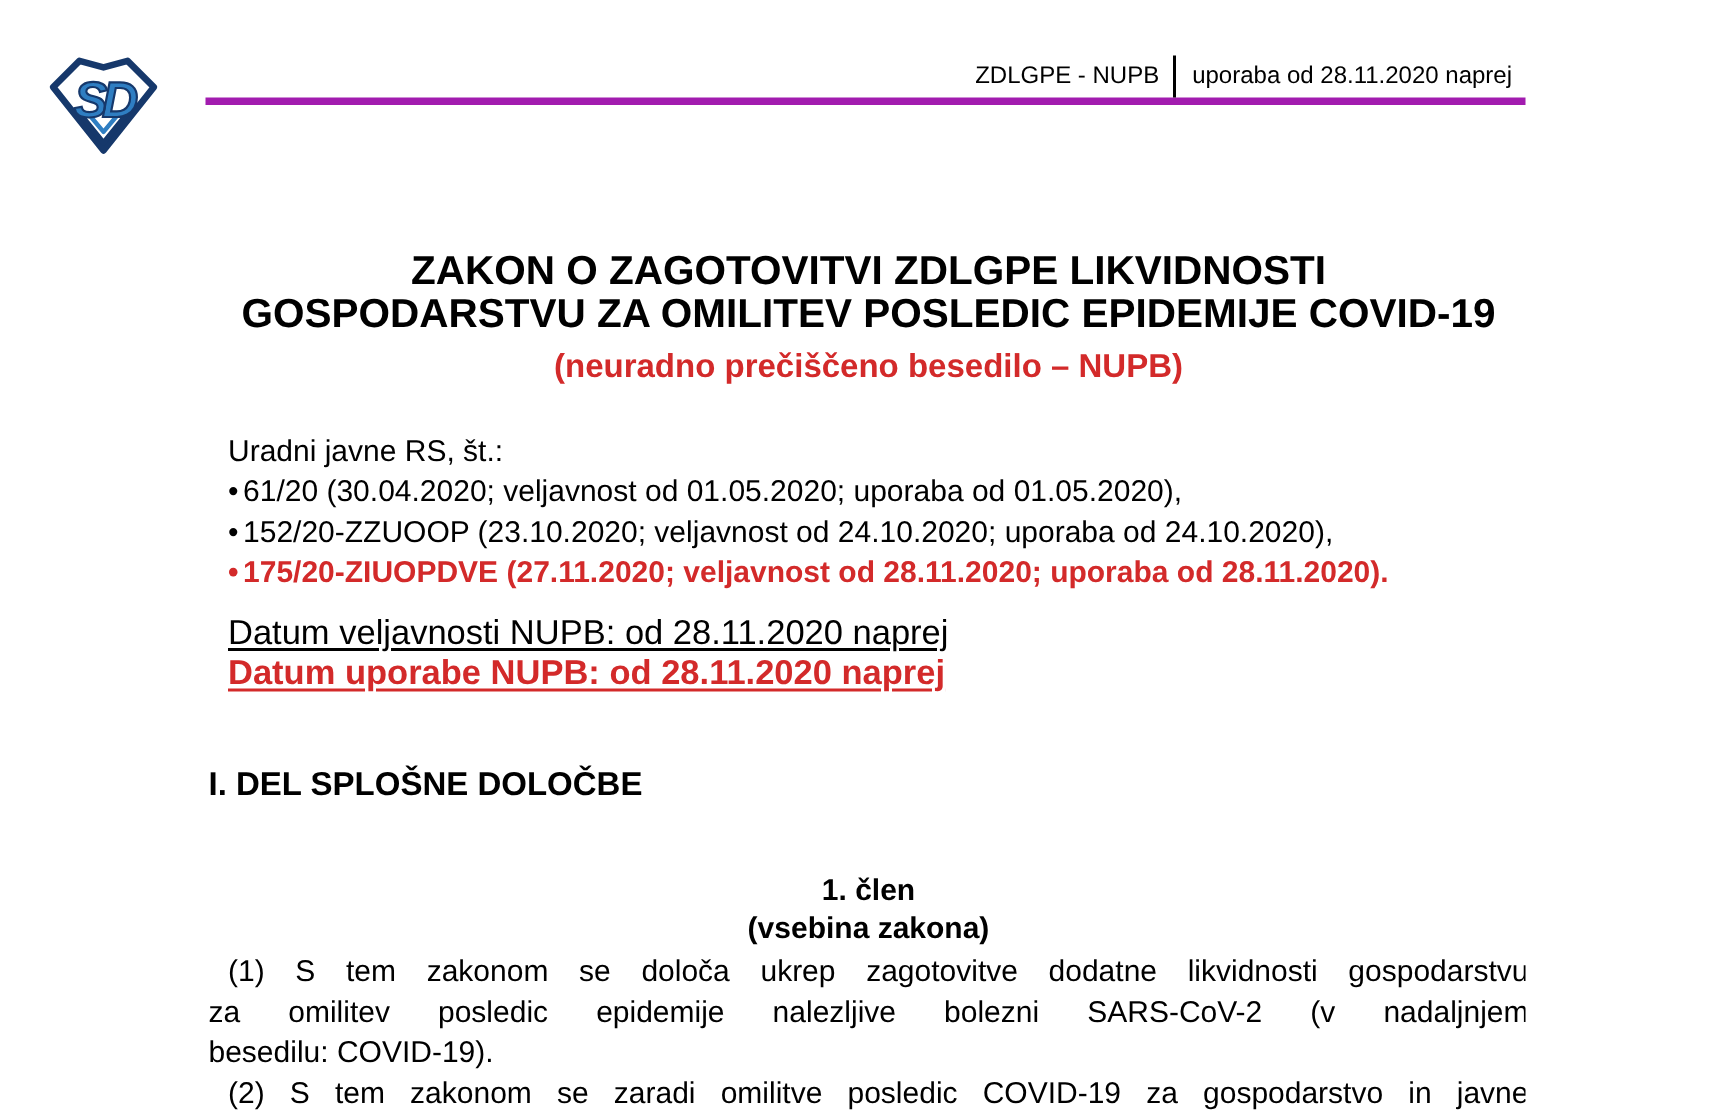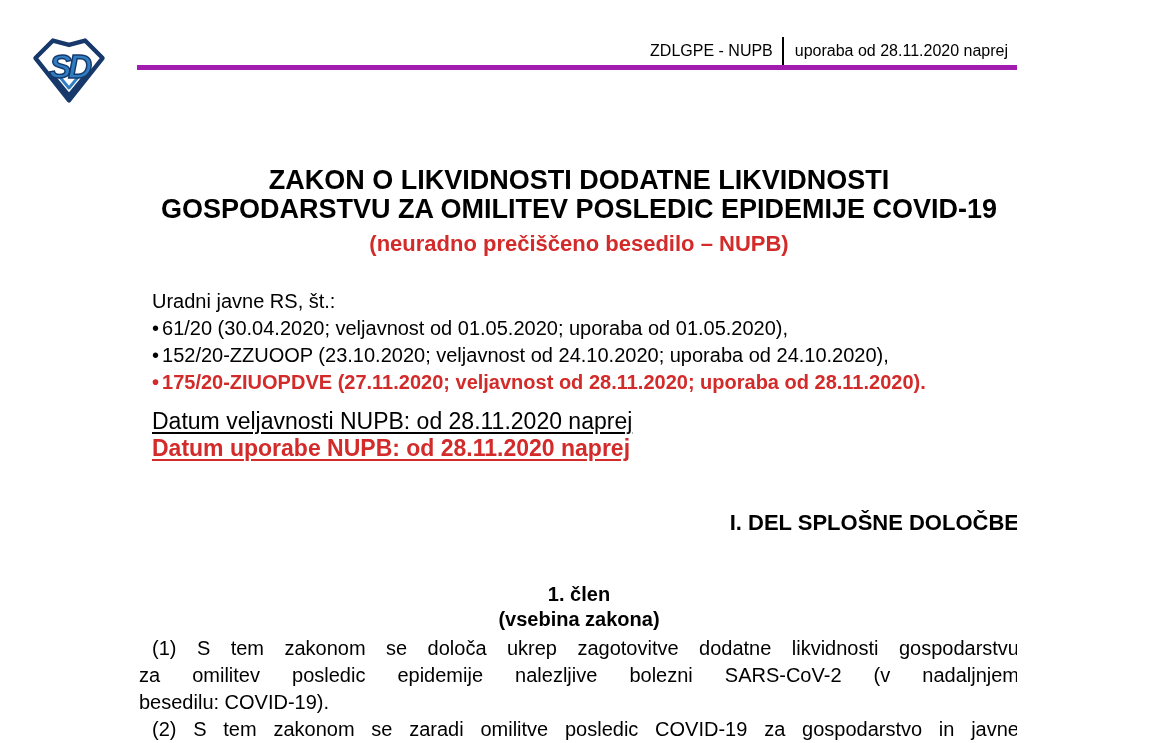--- a/index.html
+++ b/index.html
@@ -38,21 +38,21 @@
   .g-intro,.g-item{margin-left:13px;}
   .bullet{display:inline-block;margin-right:3px;}
   .red{color:var(--red);}
   .bold{font-weight:bold;}
   .note{
     margin-left:13px;font-size:23px;line-height:27px;
     text-decoration:underline;text-decoration-thickness:2px;text-underline-offset:3px;
   }
   .note-black{margin-top:12px;}
   .note-red{color:var(--red);font-weight:bold;}
-  .sec-heading{margin-top:49px;text-align:right;font-weight:bold;font-size:22px;line-height:24px;}
+  .sec-heading{margin-top:49px;text-align:left;font-weight:bold;font-size:22px;line-height:24px;}
   .art-num{margin-top:47px;text-align:center;font-weight:bold;font-size:20px;line-height:24px;}
   .art-title{text-align:center;font-weight:bold;font-size:20px;line-height:26px;}
   .para{margin:3px 0 0 0;font-size:20px;line-height:27px;}
   .jline{text-align:justify;text-align-last:justify;}
   .jline-left{text-align:left;text-align-last:left;}
   .indent{text-indent:13px;}
 </style>
 </head>
 <body>
 
@@ -67,21 +67,21 @@
 
   <div class="header-row">
     <span class="h-code">ZDLGPE - NUPB</span>
     <span class="vbar"></span>
     <span class="h-date">uporaba od 28.11.2020 naprej</span>
   </div>
 
   <div class="content">
 
     <div class="title">
-      <span class="tline">ZAKON O LIKVIDNOSTI DODATNE LIKVIDNOSTI</span>
+      <span class="tline">ZAKON O ZAGOTOVITVI ZDLGPE LIKVIDNOSTI</span>
       <span class="tline">GOSPODARSTVU ZA OMILITEV POSLEDIC EPIDEMIJE COVID-19</span>
     </div>
 
     <div class="subtitle">(neuradno prečiščeno besedilo – NUPB)</div>
 
     <div class="gazette">
       <div class="g-intro">Uradni javne RS, št.:</div>
       <div class="g-item">
         <span class="bullet">•</span><span>61/20 (30.04.2020; veljavnost od 01.05.2020; uporaba od 01.05.2020),</span>
       </div>

